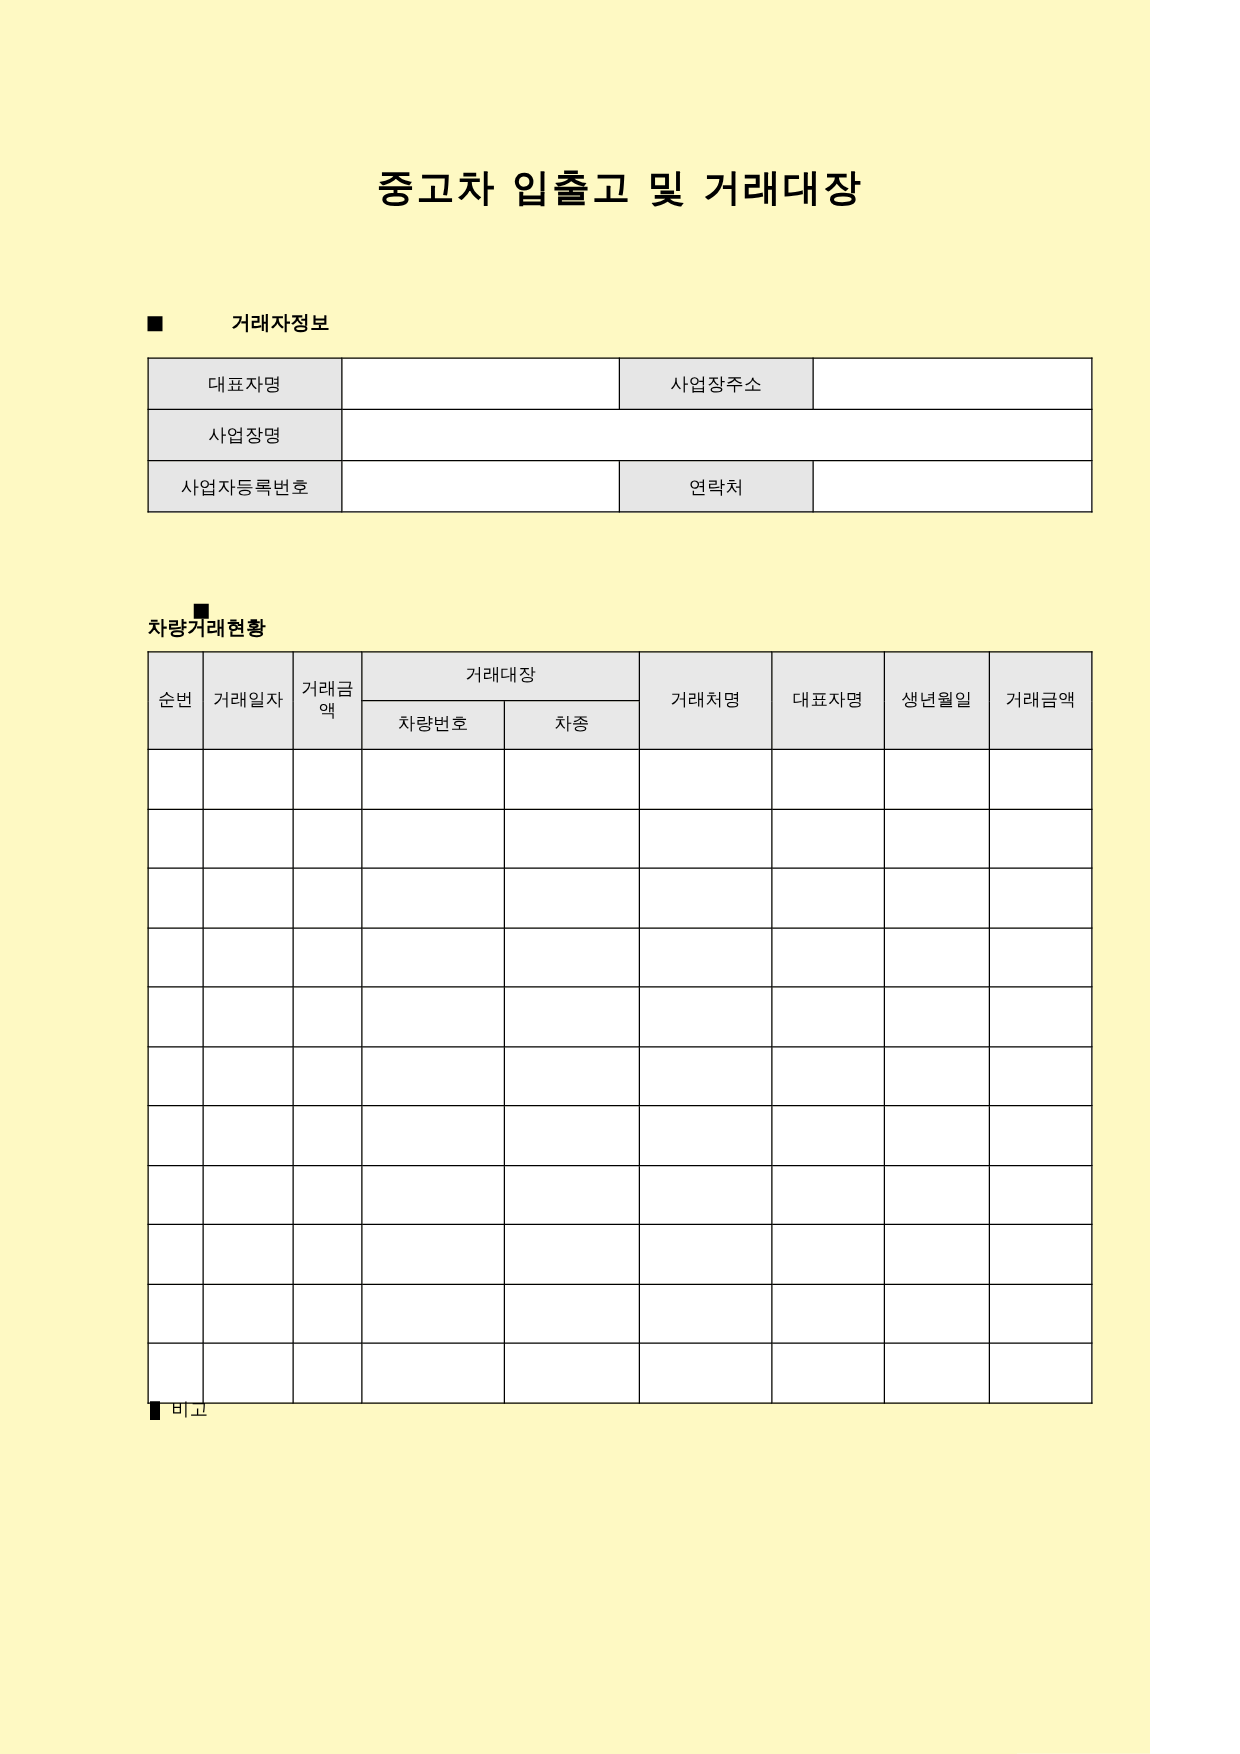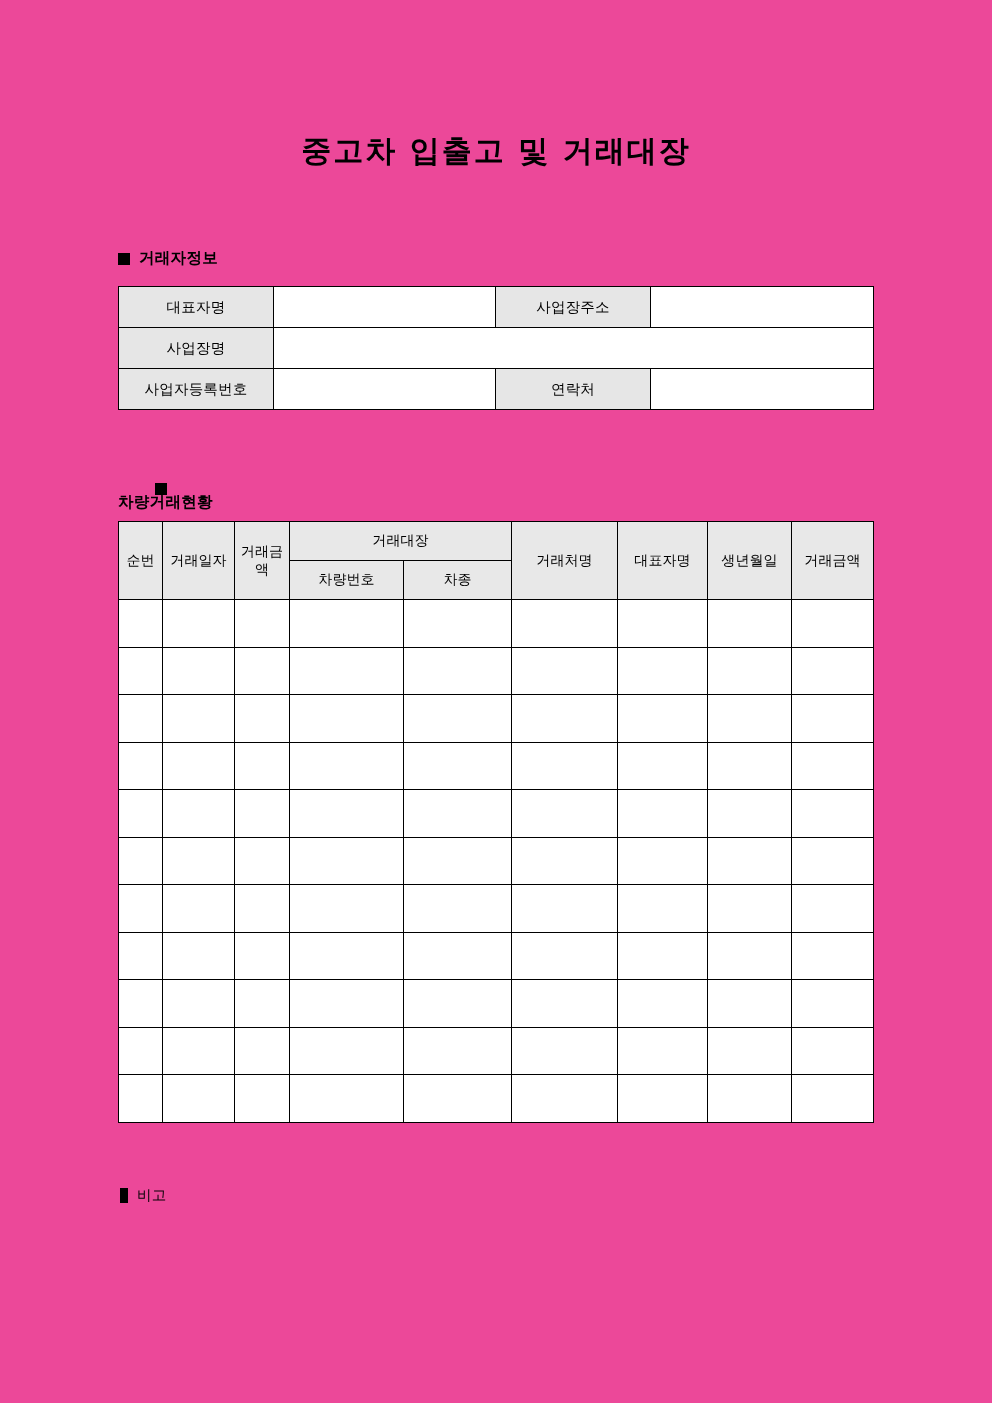--- a/index.html
+++ b/index.html
@@ -13,23 +13,23 @@
     height: 1403px;
     position: relative;
     font-family: "DejaVu Sans", "Liberation Sans", sans-serif;
     color: #000000;
     overflow: hidden;
   }
 
   .page {
     position: absolute;
     inset: 0;
-    width: 992px;
+    width: 920px;
     height: 1403px;
-    background: #ec4899;
+    background: #fef9c3;
   }
 
   
   .doc-title {
     position: absolute;
     left: 0;
     top: 132px;
     width: 992px;
     text-align: center;
     font-size: 30px;
@@ -54,24 +54,24 @@
     margin-right: 9px;
     flex: none;
   }
   .section-head .sect-label {
     font-size: 15.5px;
     font-weight: bold;
     letter-spacing: 0.3px;
     line-height: 1;
   }
 
-  #head-trader  { left: 118px; top: 251px; }
+  #head-trader  { left: 118px; top: 251px; gap: 46px; }
   #head-vehicle { left: 118px; top: 483px; flex-direction: column; }
 
-  #head-remark  { left: 120px; top: 1188px; }
+  #head-remark  { left: 120px; top: 1121px; }
   #head-remark .bullet {
     width: 8px;
     height: 15px;
     margin-right: 9px;
   }
   #head-remark .sect-label {
     font-size: 14.5px;
     font-weight: normal;
     letter-spacing: 0.3px;
   }

